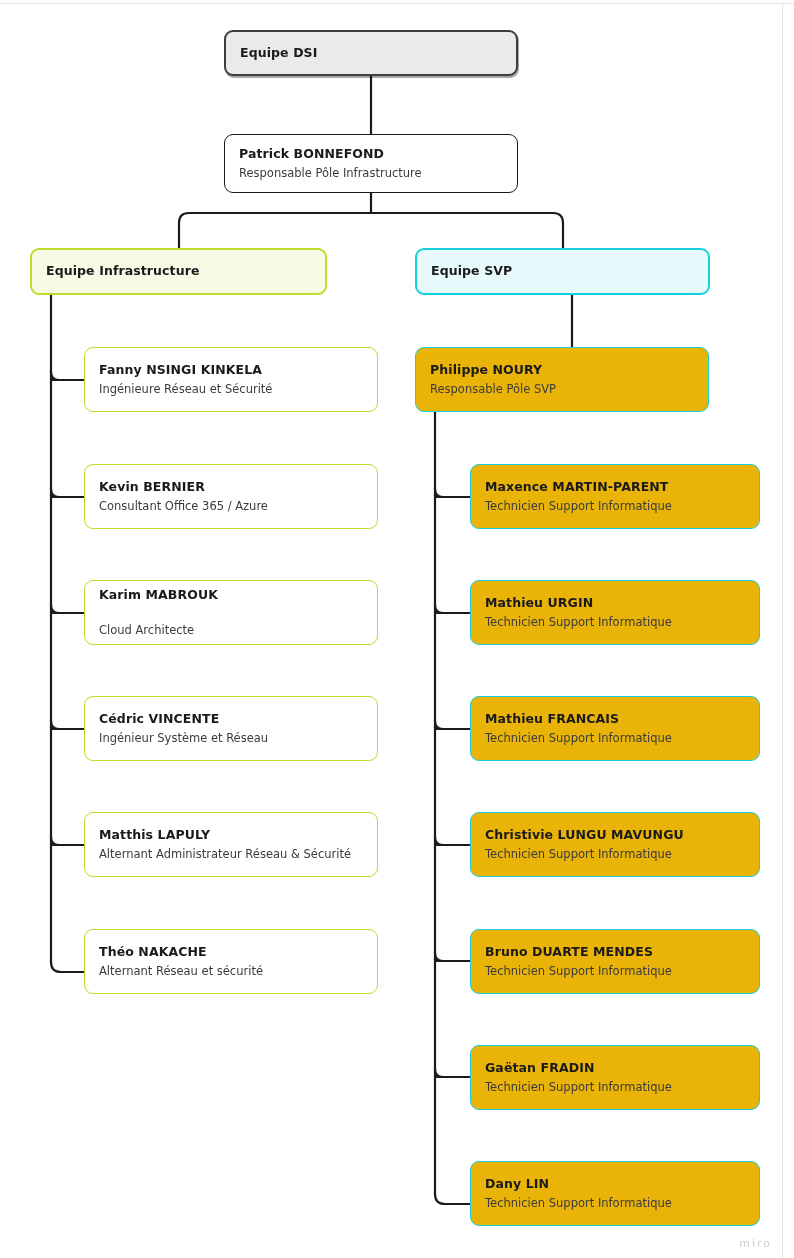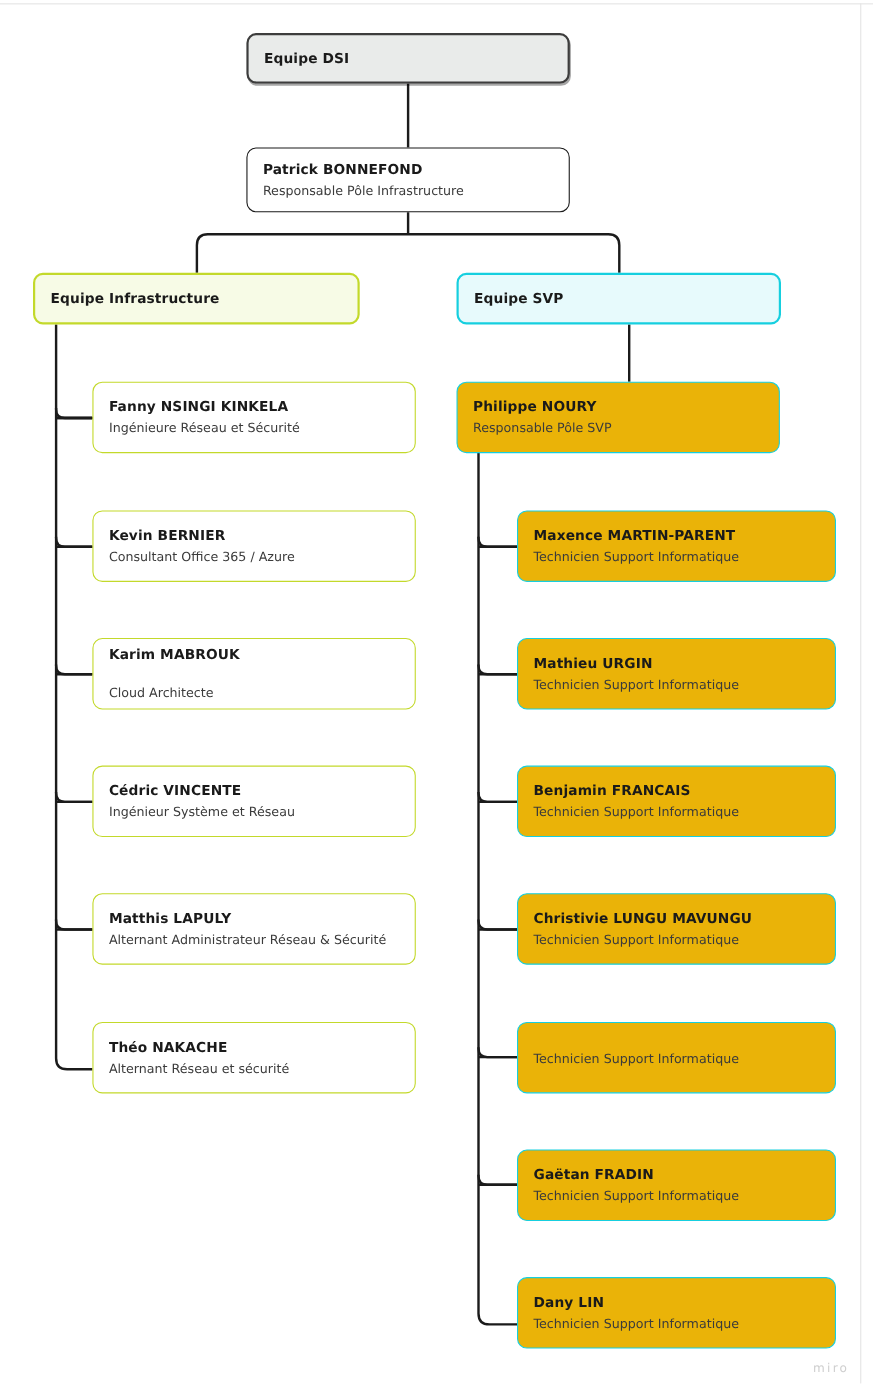--- a/index.html
+++ b/index.html
@@ -213,30 +213,31 @@
     <div class="title">Maxence MARTIN-PARENT</div>
     <div class="subtitle">Technicien Support Informatique</div>
   </div>
 
   <div class="node svp" style="left:470px; top:580px; width:290px; height:65px;">
     <div class="title">Mathieu URGIN</div>
     <div class="subtitle">Technicien Support Informatique</div>
   </div>
 
   <div class="node svp" style="left:470px; top:696px; width:290px; height:65px;">
-    <div class="title">Benjamin FRANCAIS</div>
+    <div class="title">Mathieu FRANCAIS</div>
     <div class="subtitle">Technicien Support Informatique</div>
   </div>
 
   <div class="node svp" style="left:470px; top:812px; width:290px; height:65px;">
     <div class="title">Christivie LUNGU MAVUNGU</div>
     <div class="subtitle">Technicien Support Informatique</div>
   </div>
 
   <div class="node svp" style="left:470px; top:929px; width:290px; height:65px;">
+    <div class="title">Bruno DUARTE MENDES</div>
     <div class="subtitle">Technicien Support Informatique</div>
   </div>
 
   <div class="node svp" style="left:470px; top:1045px; width:290px; height:65px;">
     <div class="title">Gaëtan FRADIN</div>
     <div class="subtitle">Technicien Support Informatique</div>
   </div>
 
   <div class="node svp" style="left:470px; top:1161px; width:290px; height:65px;">
     <div class="title">Dany LIN</div>

